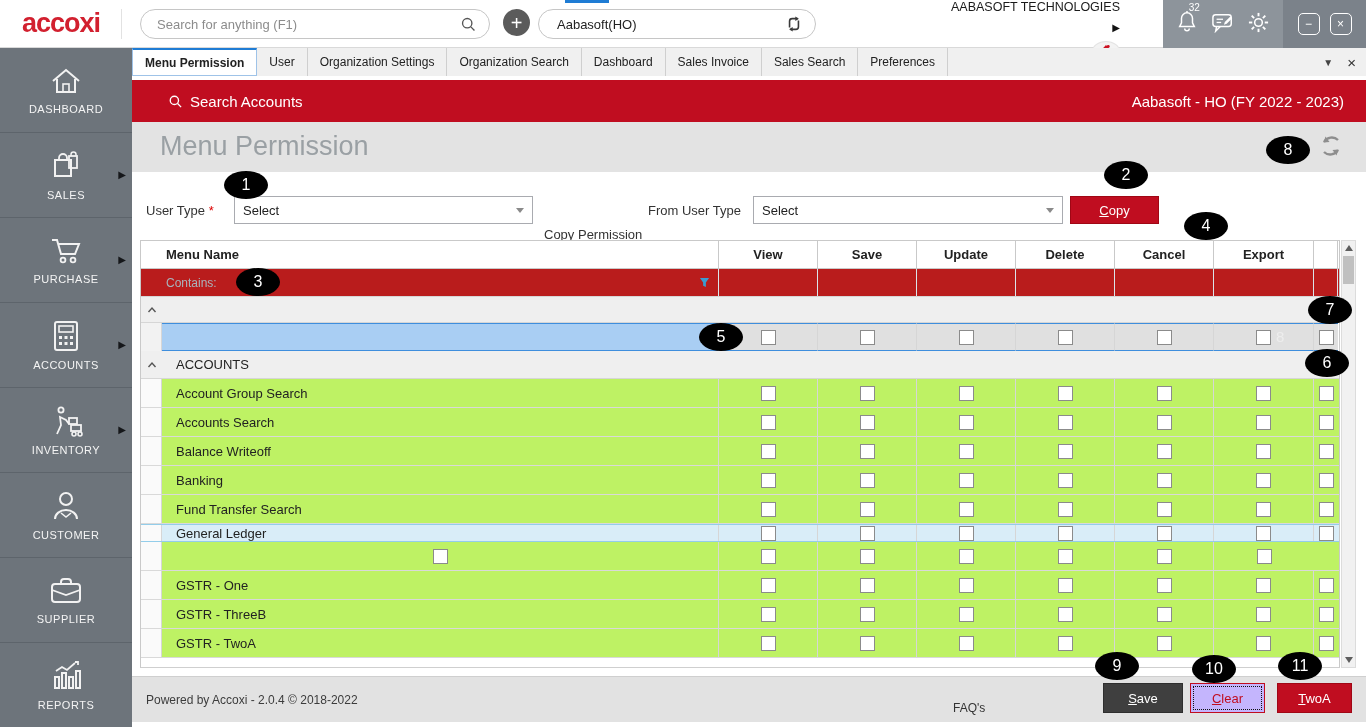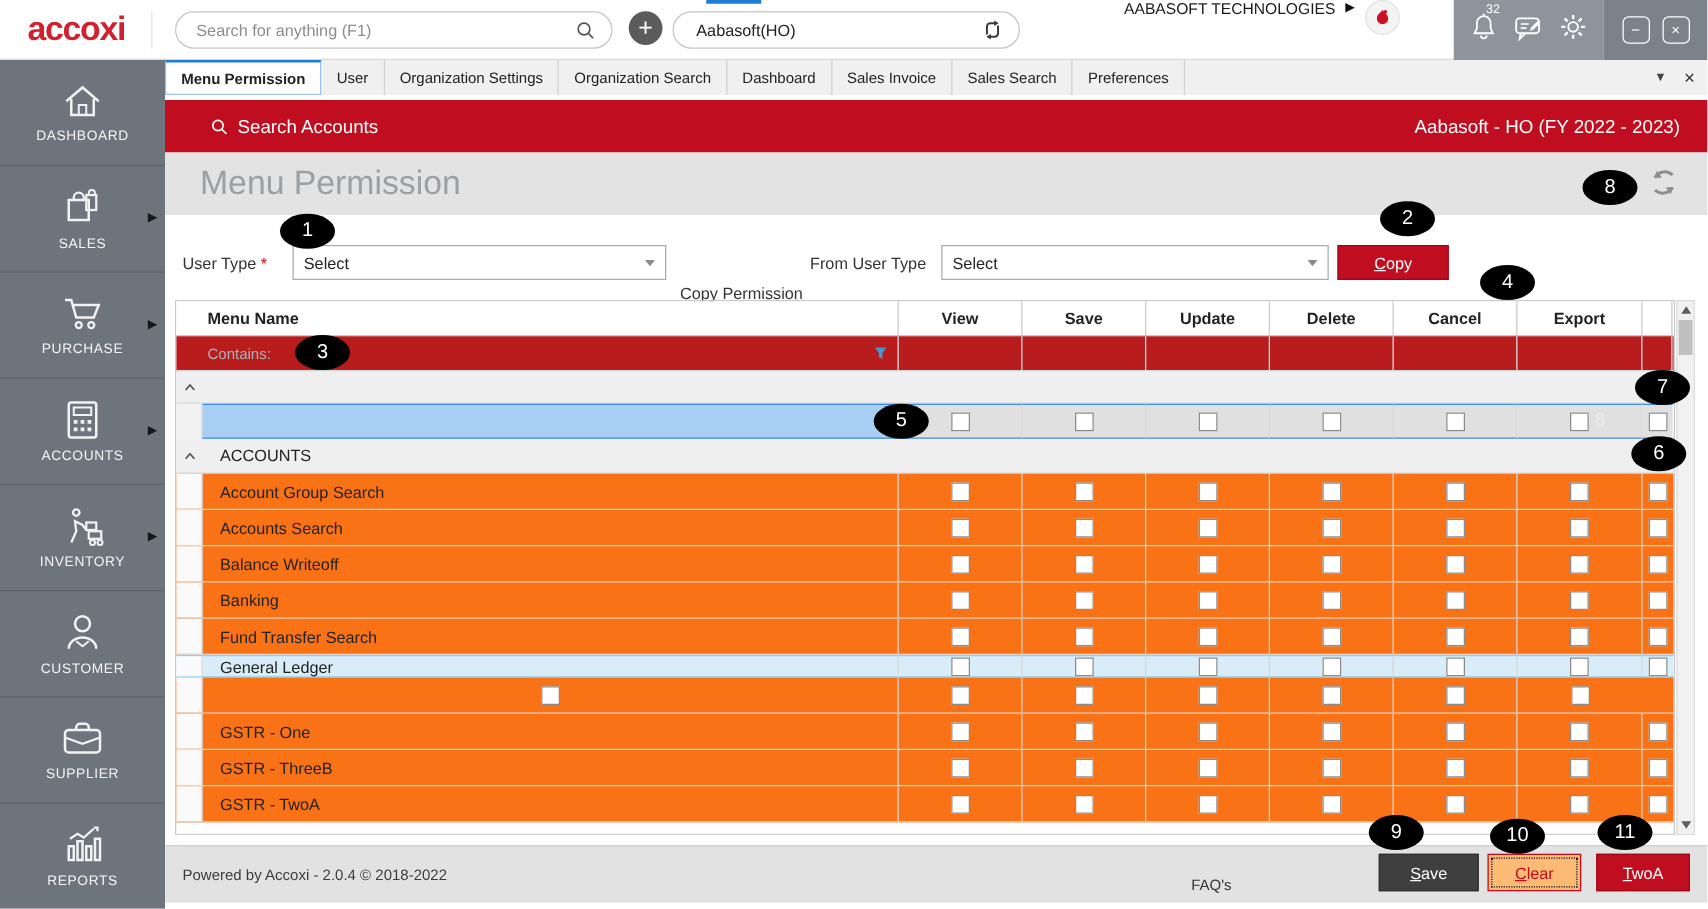--- a/index.html
+++ b/index.html
@@ -9,21 +9,21 @@
   
   .topbar { position:absolute; left:0; top:0; width:1366px; height:48px; background:#fff; border-bottom:1px solid #d9d9d9; }
   .top-blue-strip { position:absolute; left:565px; top:0; width:44px; height:3px; background:#1f7cd4; }
   .logo { position:absolute; left:22px; top:8px; font-size:27px; font-weight:bold; color:#d2202f; letter-spacing:-1px; }
   .logo-divider { position:absolute; left:121px; top:9px; width:1px; height:30px; background:#e2e2e2; }
   .search-pill { position:absolute; left:140px; top:9px; width:350px; height:30px; border:1px solid #c6c6c6; border-radius:15px; display:flex; align-items:center; padding:0 12px 0 16px; }
   .search-pill .ph { color:#8c8c8c; font-size:13px; flex:1; }
   .plus-circle { position:absolute; left:503px; top:9px; width:27px; height:27px; border-radius:50%; background:#5b5b5b; color:#fff; display:flex; align-items:center; justify-content:center; font-size:20px; line-height:1; }
   .org-pill { position:absolute; left:538px; top:9px; width:278px; height:30px; border:1px solid #c6c6c6; border-radius:15px; display:flex; align-items:center; padding:0 12px 0 18px; }
   .org-pill .val { color:#222; font-size:13px; flex:1; }
-  .company-area { position:absolute; right:246px; top:0; height:48px; display:flex; align-items:flex-start; gap:8px; }
+  .company-area { position:absolute; right:246px; top:0; height:48px; display:flex; align-items:flex-end; gap:8px;flex-direction:column; }
   .company-name { font-size:12.5px; color:#1a1a1a; }
   .company-caret { font-size:10px; color:#111; }
   .avatar { width:28px; height:28px; border-radius:50%; background:#f3f3f3; border:1px solid #e3e3e3; display:flex; align-items:center; justify-content:center; }
   .icon-block { position:absolute; left:1163px; top:0; width:120px; height:48px; background:#8d949b; display:flex; align-items:center; justify-content:space-evenly; }
   .win-block { position:absolute; left:1283px; top:0; width:83px; height:48px; background:#7b828a; display:flex; align-items:center; justify-content:center; gap:10px; }
   .win-btn { width:22px; height:22px; border:1.5px solid #fff; border-radius:5px; color:#fff; display:flex; align-items:center; justify-content:center; font-size:12px; }
   .bell-wrap { position:relative; }
   .bell-badge { position:absolute; top:-8px; left:13px; color:#fff; font-size:10px; }
 
   
@@ -72,21 +72,21 @@
   .filter-row .cell { border-right:1px solid #dbe4ea; }
   .filter-row .funnel { margin-left:auto; }
   .group-row { height:26px; background:#efefef; border-bottom:1px solid #d6d6d6; }
   .group-row .gutter { justify-content:center; border-right:none; }
   .group-row .glabel { grid-column:2 / span 8; padding-left:14px; border-right:none; }
   .group-row.tall { height:28px; }
   .sel-row { height:28px; }
   .sel-row .gutter { background:#f2f2f2; border-right:1px solid #d6d6d6; }
   .sel-row .name-cell { background:#a9cef3; border-top:1px solid #3e8edd; border-bottom:1px solid #3e8edd; }
   .sel-row .check-cell { background:#e0e0e0; border-top:1px solid #3e8edd; border-bottom:1px solid #3e8edd; justify-content:center; position:relative; }
-  .data-row { height:29px; background:#f97316; border-bottom:1px solid #d9d9d9; }
+  .data-row { height:29px; background:#bef264; border-bottom:1px solid #d9d9d9; }
   .data-row .gutter { background:#fafafa; }
   .data-row .name-cell { padding-left:14px; }
   .data-row .check-cell { justify-content:center; }
   .data-row.hl { background:#d9edf8; border-top:1px solid #93cdea; border-bottom:1px solid #93cdea; height:18px; }
   .checkbox { width:15px; height:15px; border:1px solid #8b8b8b; background:#fff; display:inline-block; cursor:pointer; }
   .chev { width:10px; height:10px; }
   .watermark8 { position:absolute; left:62px; top:4px; color:#ededed; font-size:15px; }
 
   
   .vscroll { position:absolute; left:1209px; top:164px; width:15px; height:428px; background:#f1f1f1; border:1px solid #dcdcdc; }
@@ -97,21 +97,21 @@
   .tri-up { width:0; height:0; border-left:4px solid transparent; border-right:4px solid transparent; border-bottom:6px solid #5e5e5e; }
   .tri-down { width:0; height:0; border-left:4px solid transparent; border-right:4px solid transparent; border-top:6px solid #5e5e5e; }
 
   
   .pagefooter { position:absolute; left:0; top:600px; width:1234px; height:46px; background:#e2e2e2; border-top:1px solid #cfcfcf; }
   .powered { position:absolute; left:14px; top:16px; font-size:12px; color:#3c3c3c; }
   .foot-links { position:absolute; left:821px; top:24px; display:flex; gap:22px; font-size:12px; color:#333;flex-direction:column; }
   .foot-links span { cursor:pointer; }
   .foot-btn { position:absolute; top:6px; height:30px; font-size:13px; cursor:pointer; text-align:center; }
   .btn-save { left:971px; width:80px; background:#3f3f3f; color:#fff; border:1px solid #2e2e2e; }
-  .btn-clear { left:1058px; width:75px; background:#fdba74; color:#c00d20; border:1px solid #c00d20; outline:1px dotted #111; outline-offset:-4px; }
+  .btn-clear { left:1058px; width:75px; background:#c4b5fd; color:#c00d20; border:1px solid #c00d20; outline:1px dotted #111; outline-offset:-4px; }
   .btn-exit { left:1145px; width:75px; background:#c00d20; color:#fff; border:1px solid #a00715; }
 
   
   .badge { position:absolute; width:44px; height:28px; background:#000; border-radius:50%; color:#fff; font-size:16px; display:flex; align-items:center; justify-content:center; z-index:50; }
 </style>
 </head>
 <body>
 
 <div class="topbar">
   <div class="top-blue-strip"></div>

